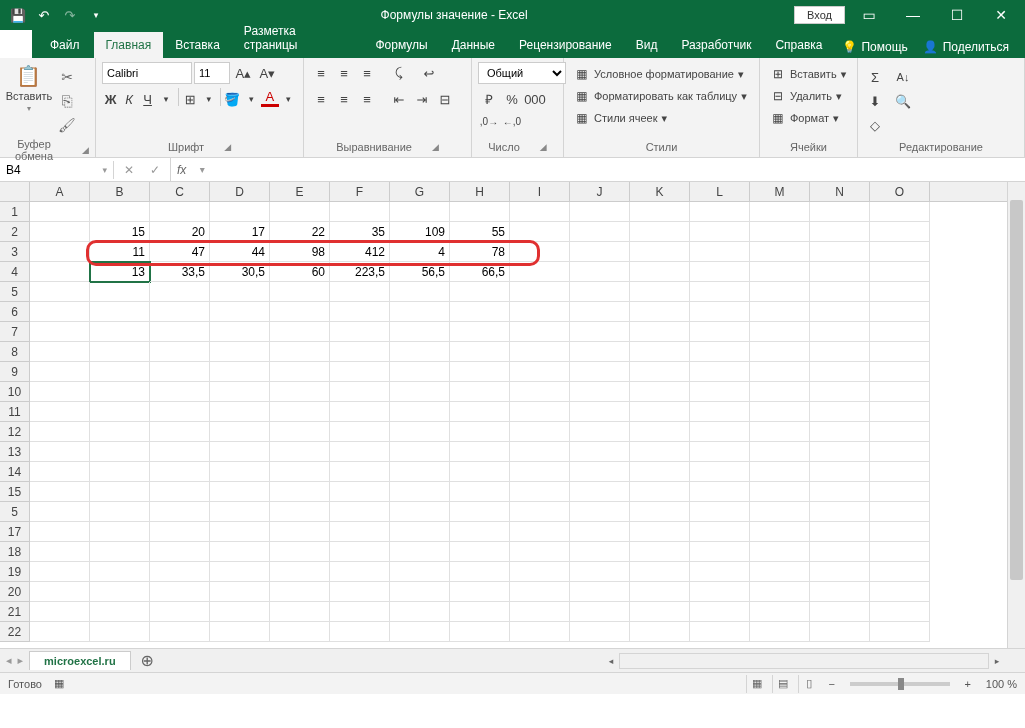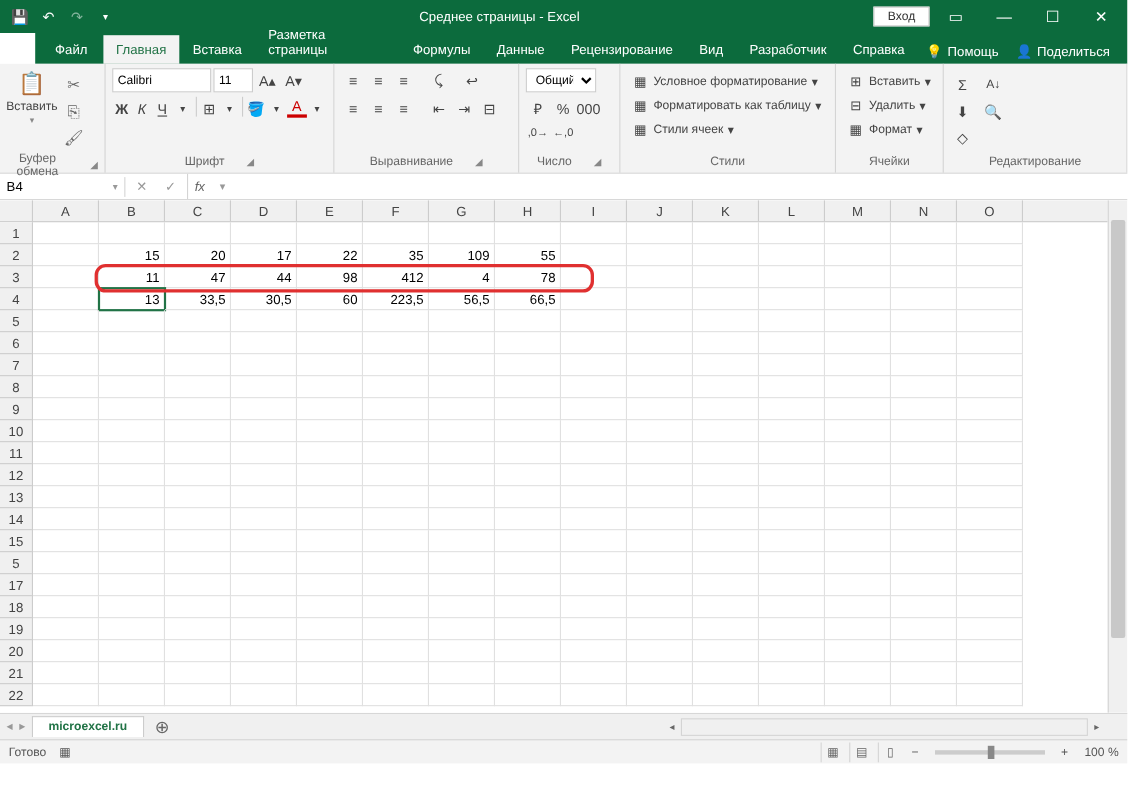--- a/index.html
+++ b/index.html
@@ -93,21 +93,21 @@
 </head>
 <body>
 
 <div class="titlebar">
   <div class="qat">
     <div class="qat-btn">💾</div>
     <div class="qat-btn">↶</div>
     <div class="qat-btn" style="opacity:.5">↷</div>
     <div class="qat-btn" style="font-size:9px">▾</div>
   </div>
-  <div class="title-text">Среднее страницы  -  Excel</div>
+  <div class="title-text">Формулы значение  -  Excel</div>
   <div class="title-right">
     <div class="login-btn">Вход</div>
     <div class="win-btn">▭</div>
     <div class="win-btn">—</div>
     <div class="win-btn">☐</div>
     <div class="win-btn">✕</div>
   </div>
 </div>
 
 <div class="tabs">
@@ -205,21 +205,21 @@
       </div>
     </div>
     <div class="group-label">
         <span>Выравнивание</span>
         <span class="dialog-launcher">◢</span>
       </div>
   </div>
 
   <div class="group" style="width:92px">
     <div style="flex:1">
-      <select class="font-select" style="width:64px;margin-bottom:4px"><option>Общий</option></select>
+      <select class="font-select" style="width:88px;margin-bottom:4px"><option>Общий</option></select>
       <div class="btn-row">
         <div class="mini-btn">₽</div>
         <div class="mini-btn">%</div>
         <div class="mini-btn">000</div>
       </div>
       <div class="btn-row">
         <div class="mini-btn" style="font-size:10px">,0→</div>
         <div class="mini-btn" style="font-size:10px">←,0</div>
       </div>
     </div>

